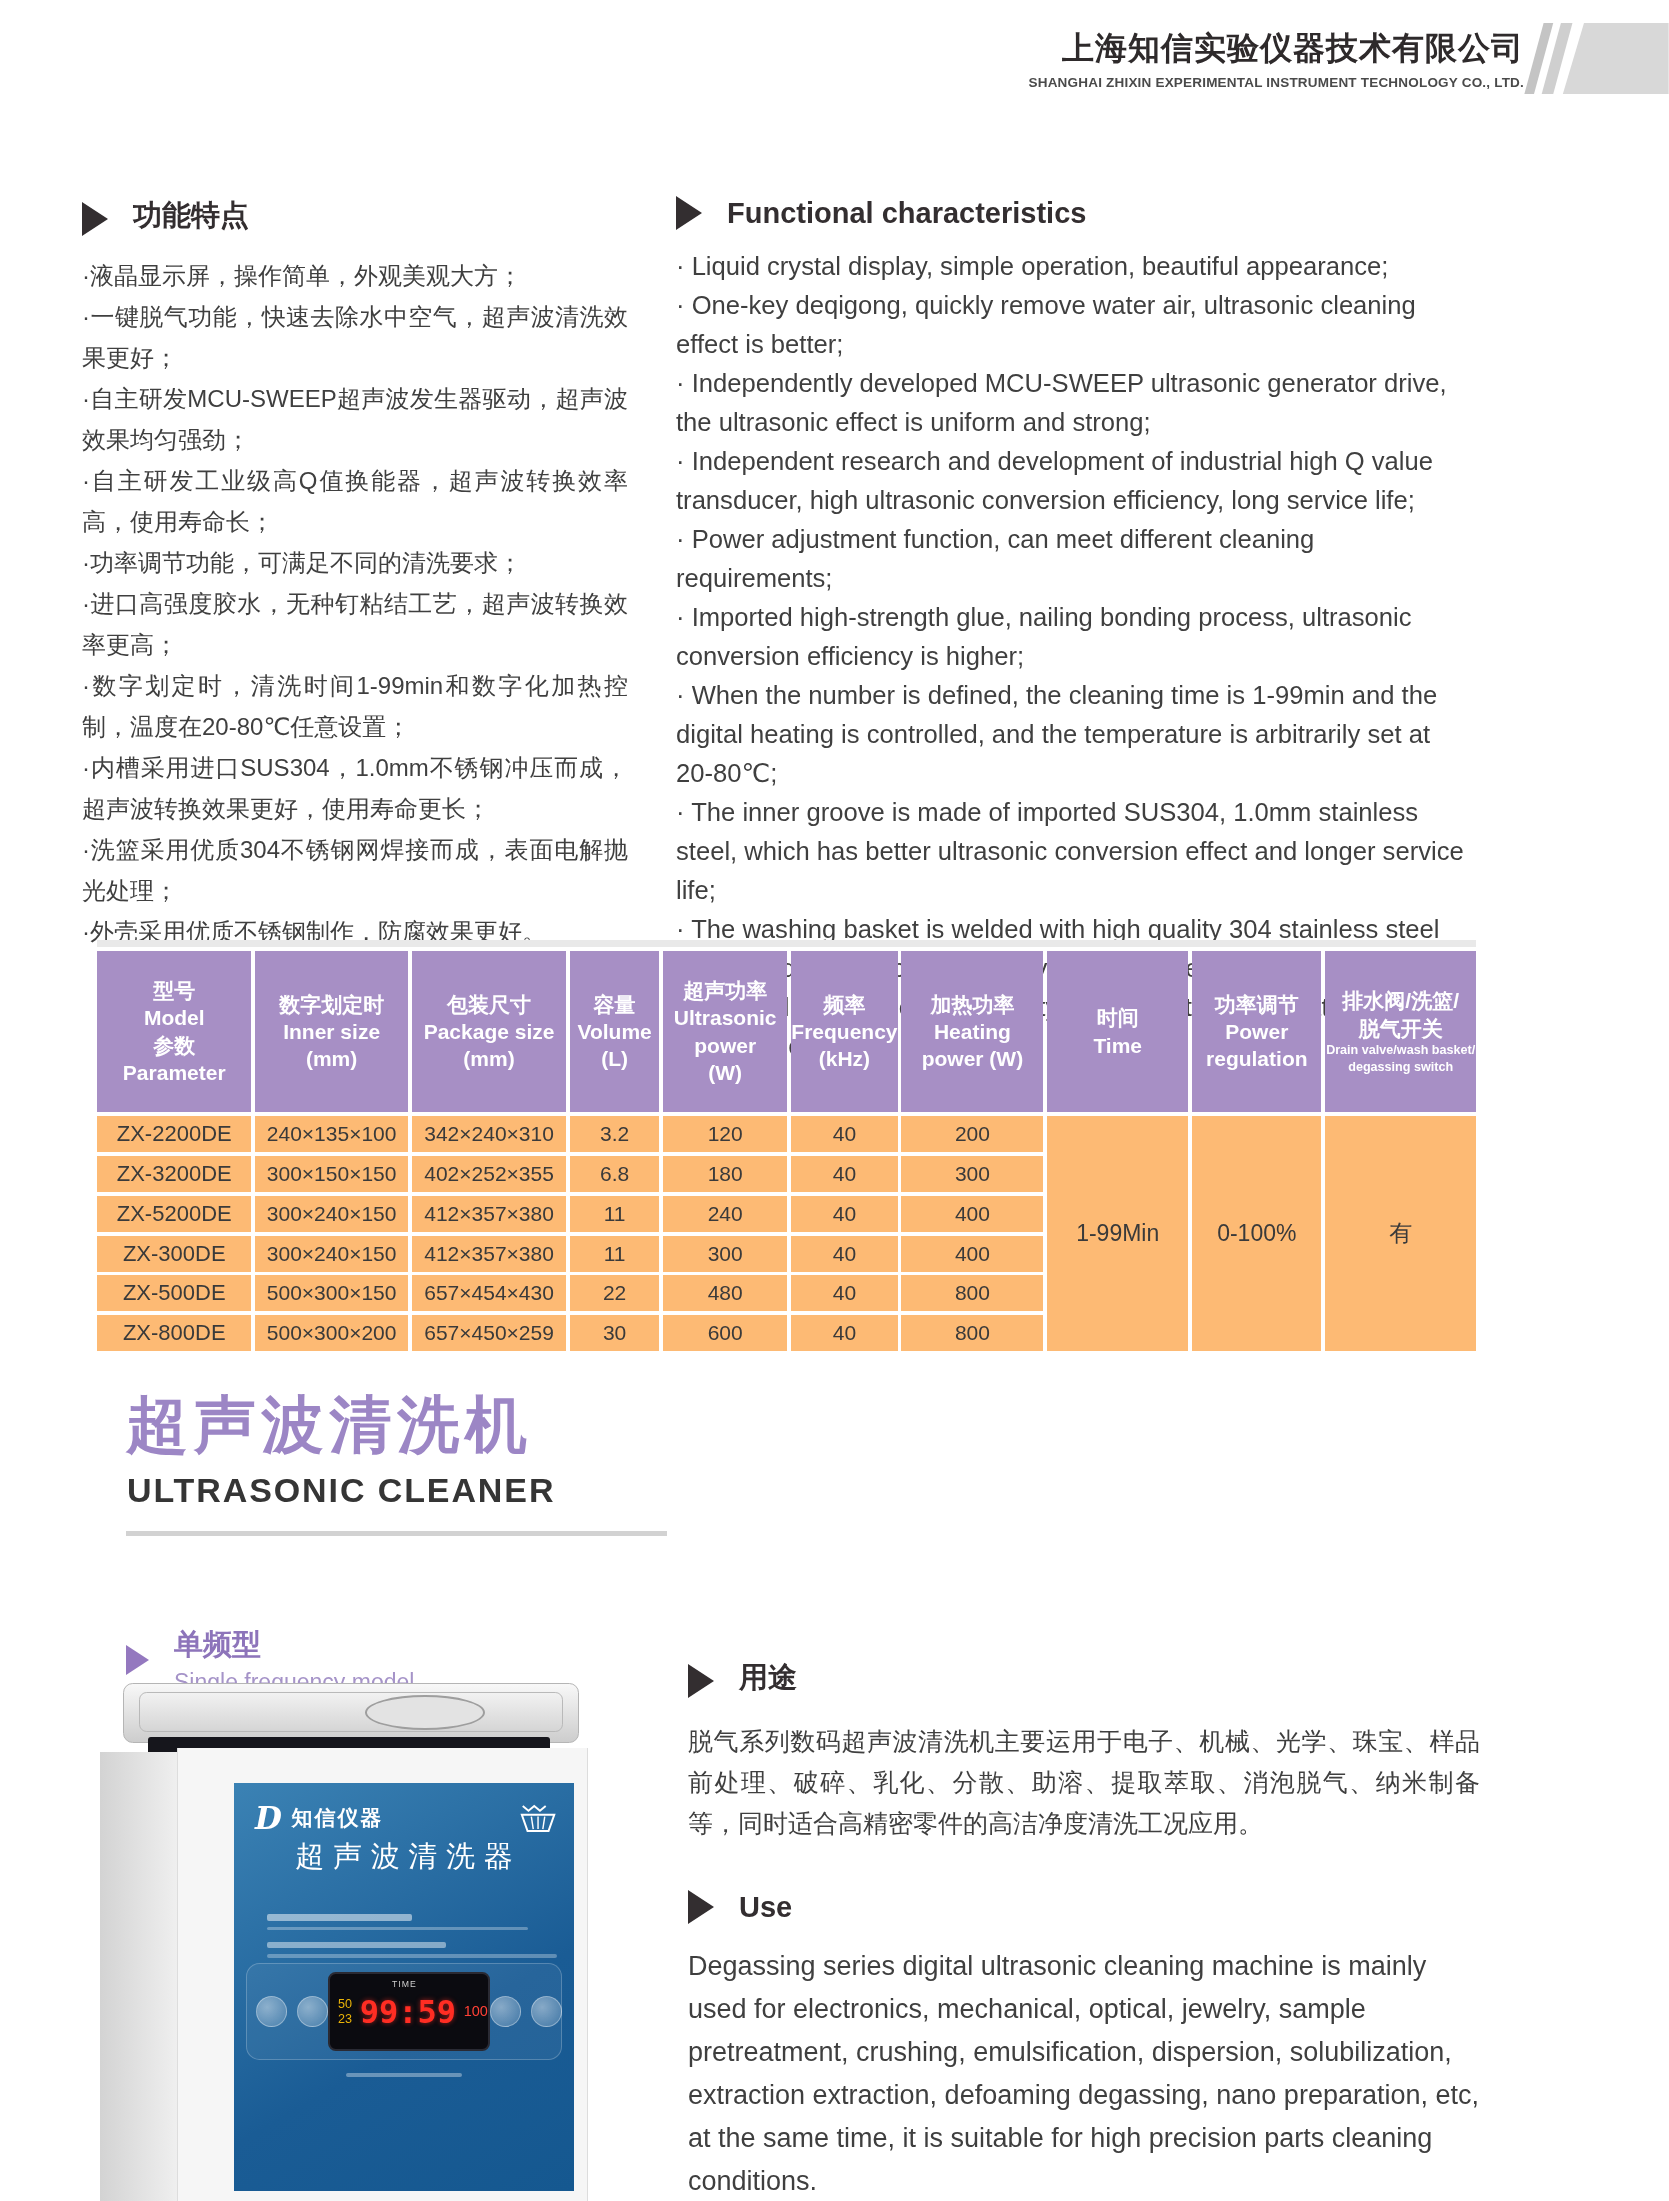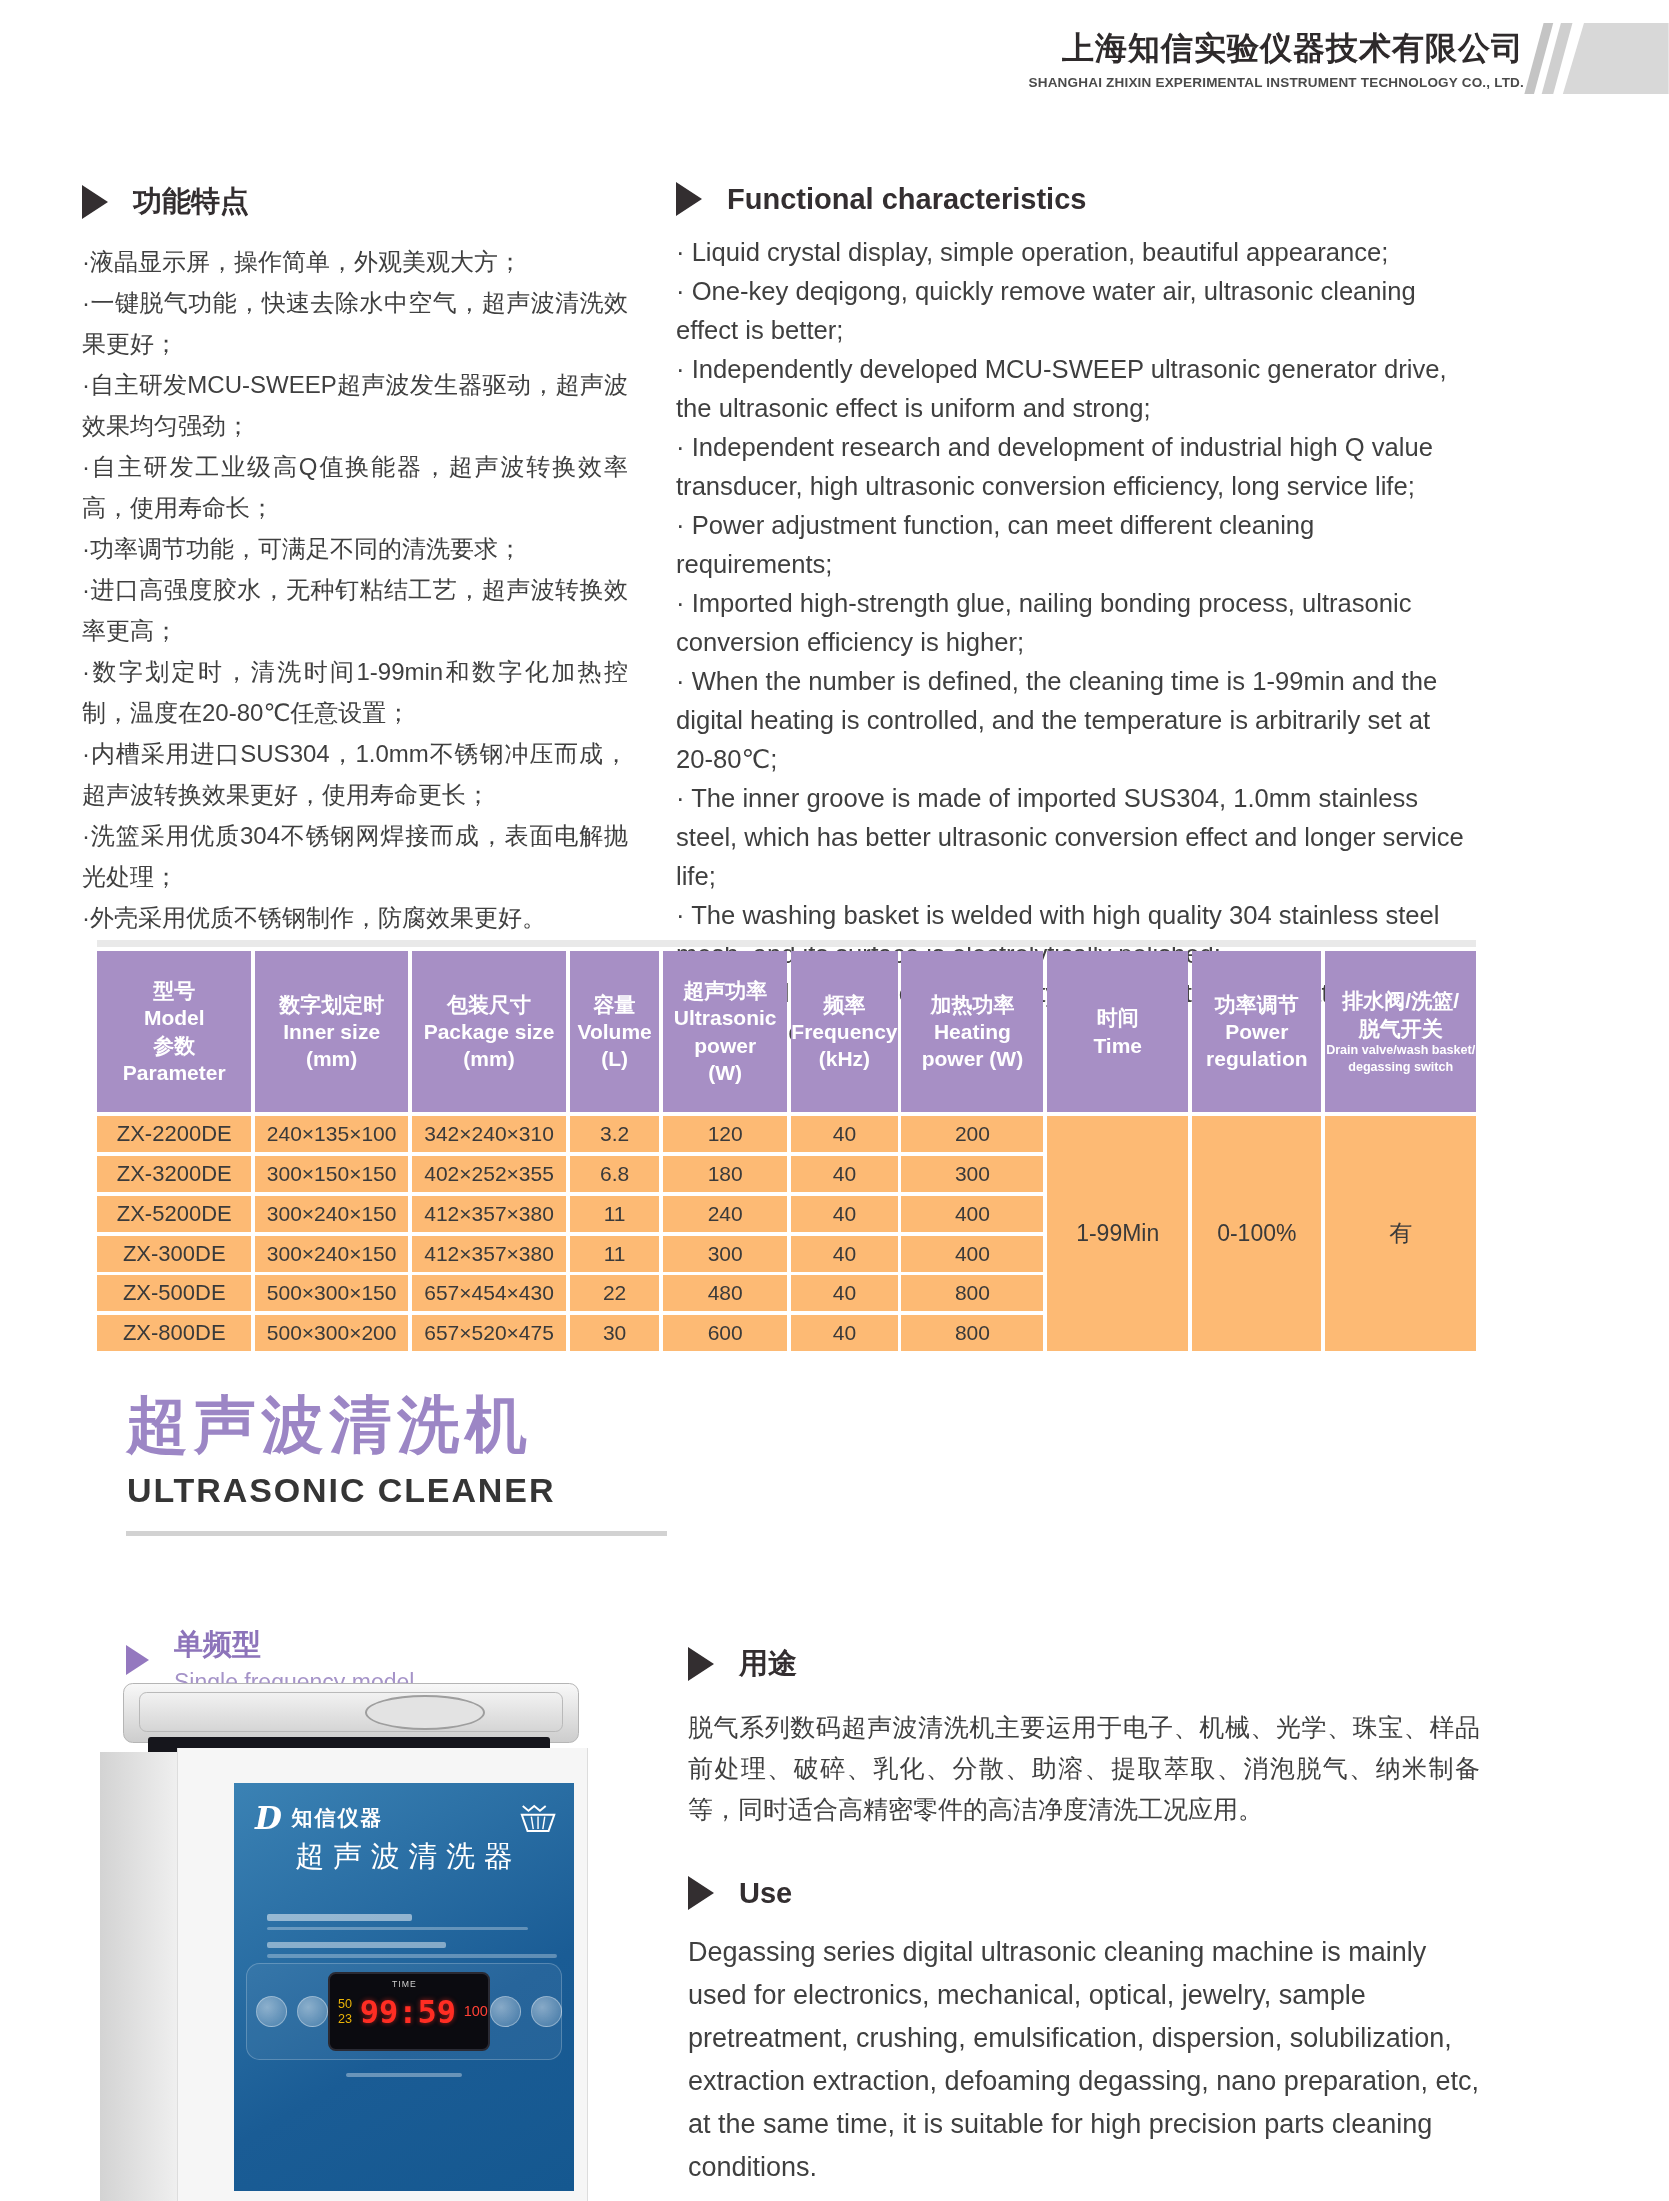--- a/index.html
+++ b/index.html
@@ -6,21 +6,21 @@
   .page { position:relative; width:1669px; height:2201px; background:#ffffff;
           font-family:"Liberation Sans","DejaVu Sans",sans-serif; overflow:hidden; color:#3a3a3a; }
 
   
   .company { position:absolute; top:27px; right:145px; text-align:right; }
   .company-cn { font-size:32px; font-weight:bold; color:#2e2a2b; letter-spacing:1px; }
   .company-en { font-size:13.5px; font-weight:bold; color:#4a4a4a; margin-top:3.9px; letter-spacing:0.2px; }
   .corner-stripes { position:absolute; top:21px; right:0; width:145px; height:75px; }
 
   
-  .sec-head { display:flex; align-items:center; }
+  .sec-head { display:flex; align-items:flex-end;margin-top:14px; }
   .tri { width:0; height:0; border-left:26px solid #332e30; border-top:17.4px solid transparent;
          border-bottom:17.4px solid transparent; flex:none; }
   .tri.purple { border-left-color:#9478bf; border-left-width:23px; border-top-width:15.4px; border-bottom-width:15.4px; }
   .sec-title { font-size:29px; font-weight:bold; color:#332e30; margin-left:25px; }
 
   
   .features-cn { position:absolute; left:82px; top:182px; width:546px; }
   .features-cn .list { margin-top:19.3px; font-size:24px; line-height:41px; color:#3f3f3f; text-align:justify; }
   .features-en { position:absolute; left:676px; top:182px; width:792px; }
   .features-en .list { margin-top:17.4px; font-size:25.6px; line-height:39px; color:#3f3f3f; }
@@ -249,21 +249,21 @@
     <div class="td model">ZX-500DE</div>
     <div class="td">500×300×150</div>
     <div class="td">657×454×430</div>
     <div class="td">22</div>
     <div class="td">480</div>
     <div class="td">40</div>
     <div class="td">800</div>
 
     <div class="td model">ZX-800DE</div>
     <div class="td">500×300×200</div>
-    <div class="td">657×520×475</div>
+    <div class="td">657×450×259</div>
     <div class="td">30</div>
     <div class="td">600</div>
     <div class="td">40</div>
     <div class="td">800</div>
   </div>
 
   <div class="prod-title-cn">超声波清洗机</div>
   <div class="prod-title-en">ULTRASONIC CLEANER</div>
   <div class="title-rule"></div>
   <div class="variant">

